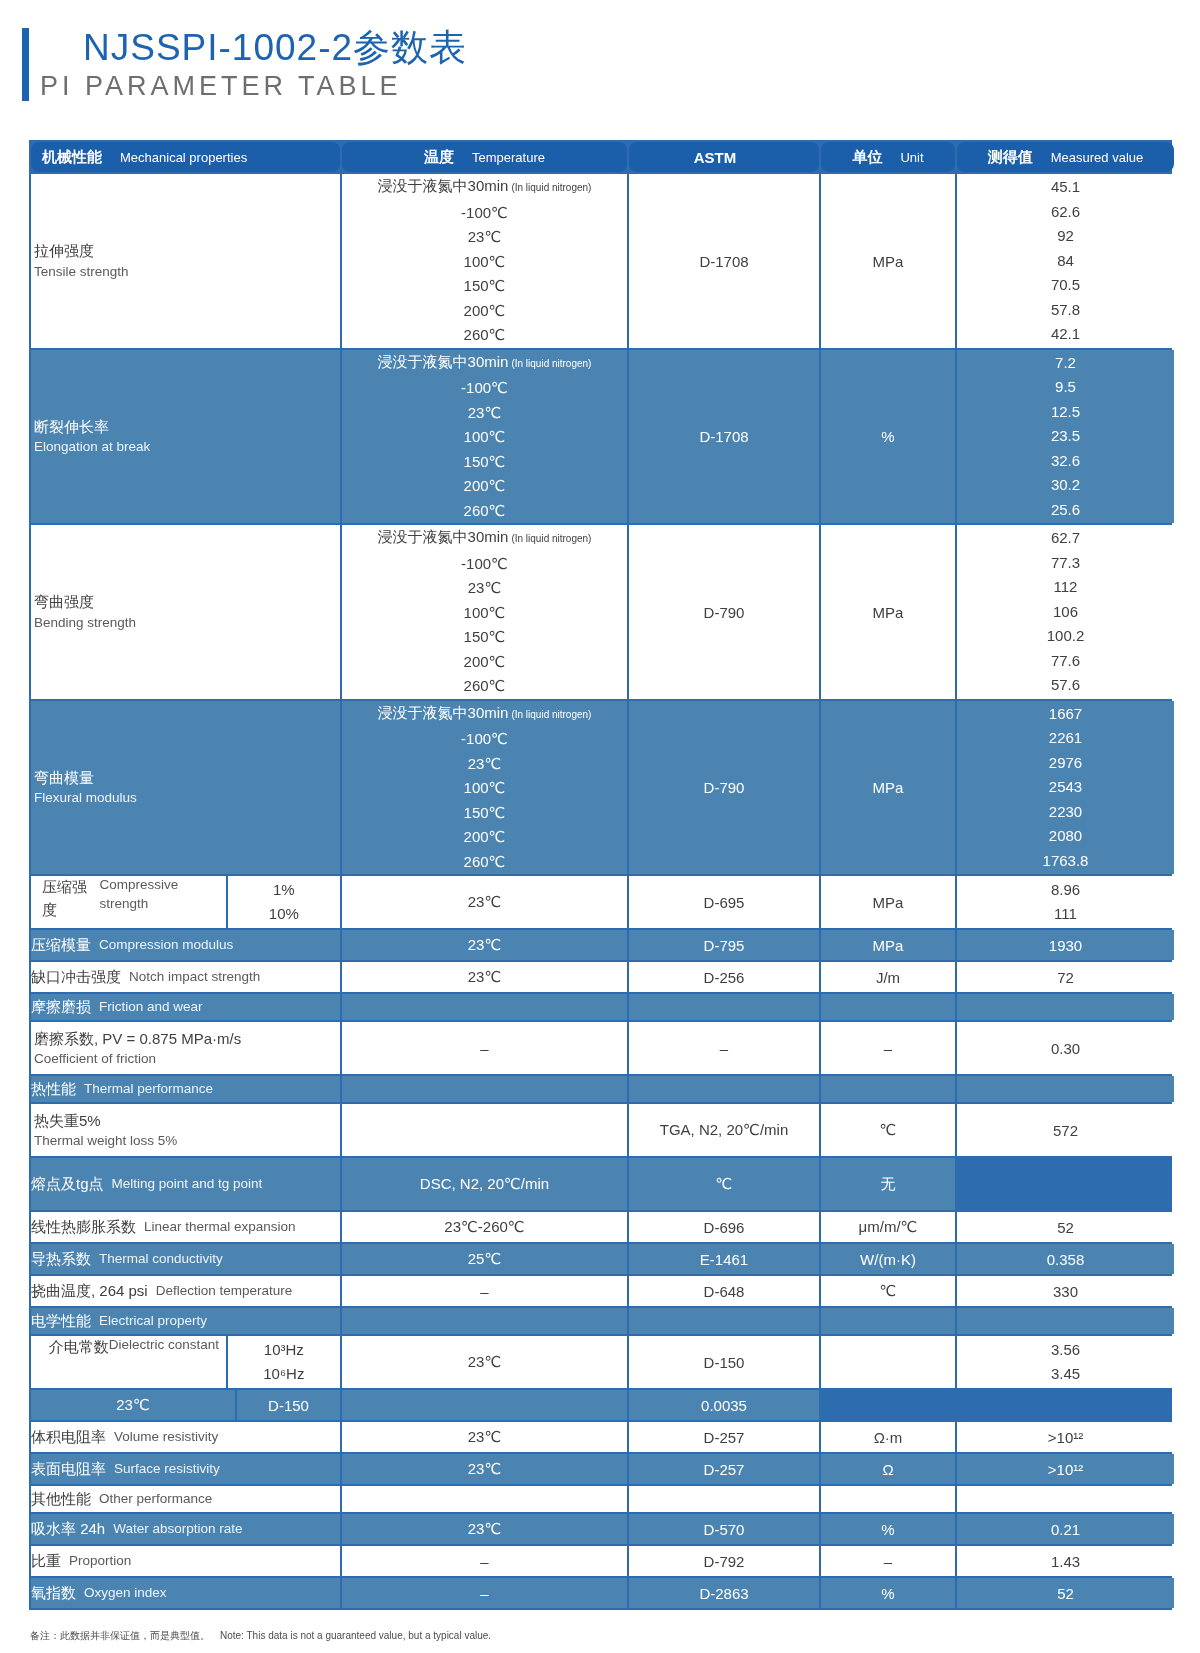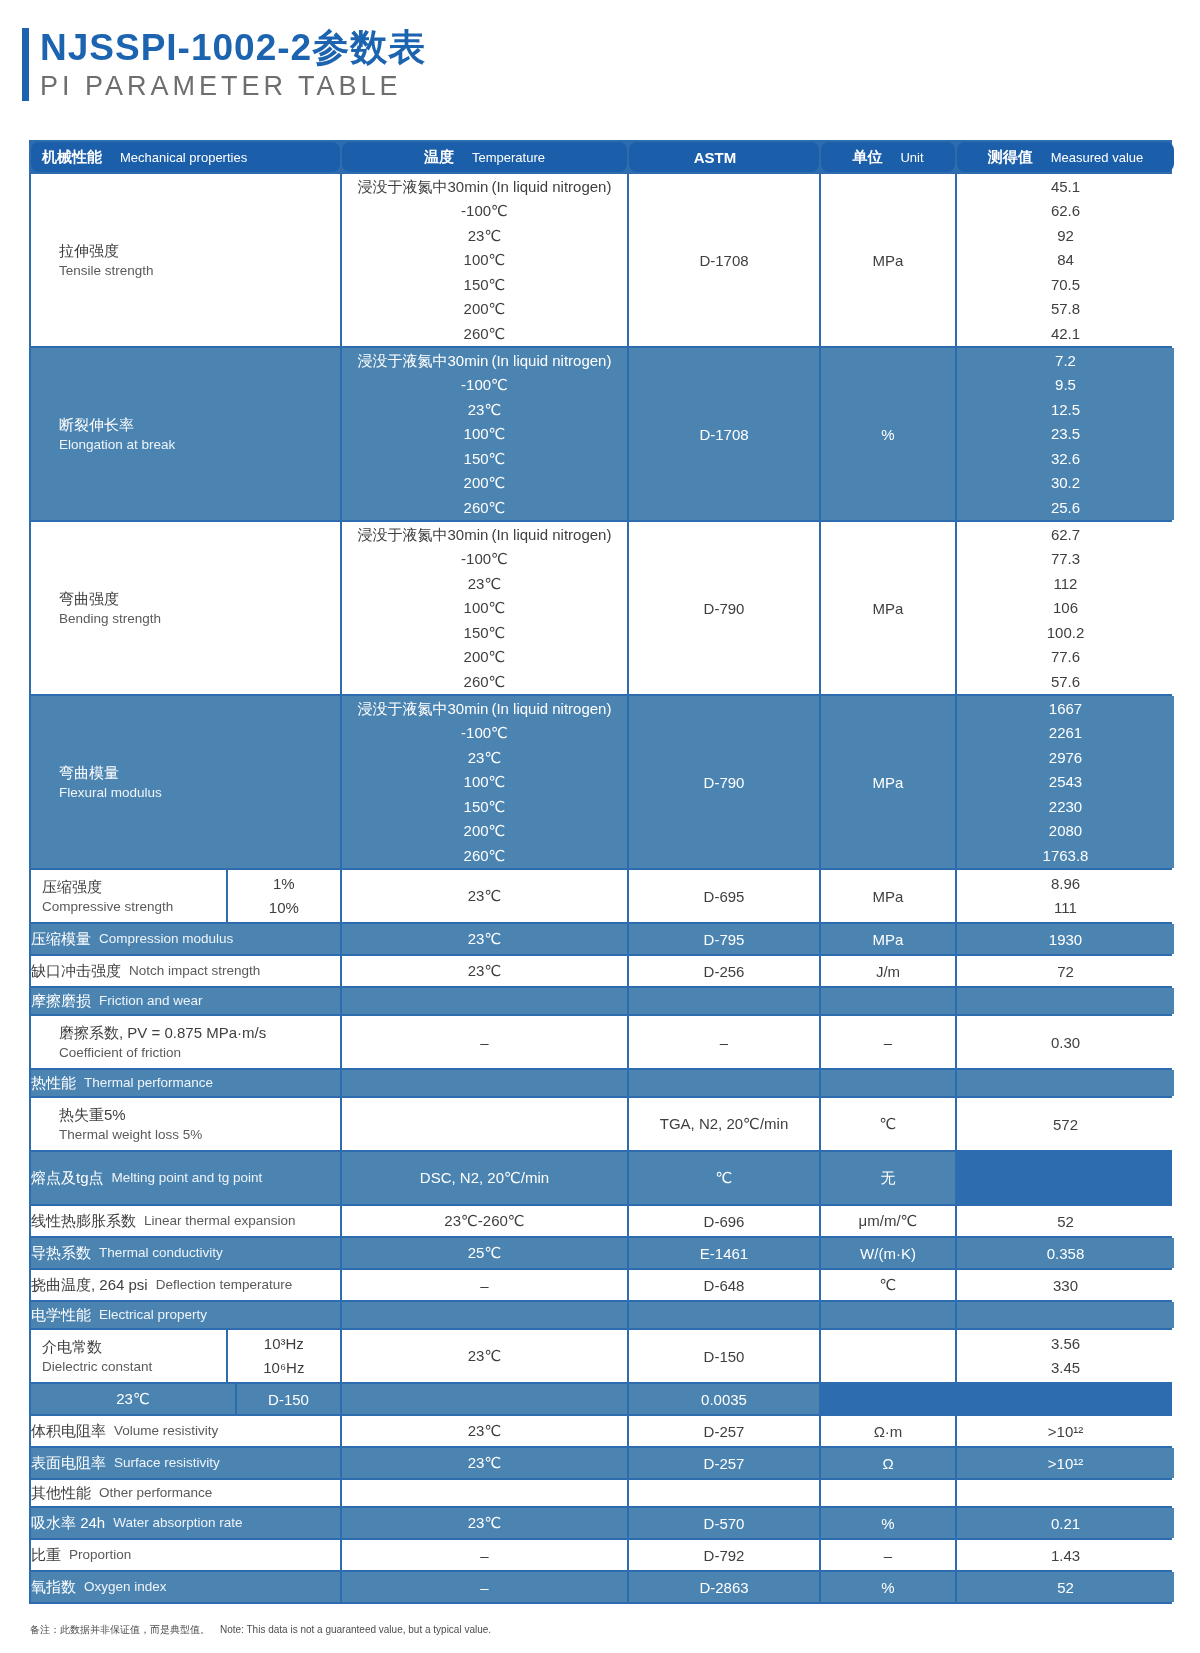--- a/index.html
+++ b/index.html
@@ -13,21 +13,21 @@
   *{box-sizing:border-box;margin:0;padding:0;}
   html,body{background:#fff;}
   body{
     width:1200px;height:1653px;position:relative;overflow:hidden;
     font-family:"Liberation Sans","DejaVu Sans",sans-serif;
     color:var(--text-dark);
   }
   
   .title-wrap{display:flex;align-items:stretch;margin:28px 0 0 22px;}
   .title-bar{width:7px;background:var(--title-blue);margin-right:11px;}
-  .title-main{font-size:37px;font-weight:bold;color:var(--title-blue);letter-spacing:1px;line-height:1.1;}
+  .title-main{font-size:37px;font-weight:normal;color:var(--title-blue);letter-spacing:1px;line-height:1.1;margin-left:43px;}
   .title-sub{font-size:27px;color:#6e6e6e;letter-spacing:4px;margin-top:3px;line-height:1.1;}
   
   .ptable{
     width:1143px;margin:39px 0 0 29px;
     background:var(--border-blue);
     padding:2px;
     display:flex;flex-direction:column;gap:2px;
   }
   .row{
     display:grid;
@@ -41,35 +41,35 @@
   .span2{grid-column:1 / 3;}
   
   .row.head{min-height:30px;}
   .row.head .c{background:var(--header-blue);color:#fff;align-items:center;}
   .hc{justify-content:center;gap:18px;border-radius:8px;}
   .hc.left{justify-content:flex-start;padding-left:11px;}
   .h-zh{font-size:15px;font-weight:bold;}
   .h-en{font-size:13px;font-weight:normal;}
   
   .mid{align-items:center;justify-content:center;font-size:15px;text-align:center;}
-  .prop{flex-direction:column;justify-content:center;padding-left:28px;}
+  .prop{flex-direction:column;justify-content:center;padding-left:3px;}
   .prop-zh{font-size:15px;line-height:1.5;}
   .prop-en{font-size:13.5px;line-height:1.4;color:var(--text-sub);}
   .row.blue .prop-en{color:#eef4f9;}
   .prop-inline{align-items:center;font-size:15px;gap:8px;}
   .prop-inline .prop-en{font-size:13.5px;}
   
   .r-multi{min-height:172px;}
   .stack{flex-direction:column;justify-content:center;text-align:center;font-size:15px;}
   .line{line-height:24.5px;white-space:nowrap;}
-  .note{font-size:15px;margin-left:3px;}
+  .note{font-size:10px;margin-left:3px;}
   
   .r-split{min-height:52px;}
   .split-cell{padding:0;display:grid;grid-template-columns:63% 1fr;}
-  .split-label{display:flex;flex-direction:column;justify-content:center;padding-left:11px;}
+  .split-label{display:flex;justify-content:center;padding-left:11px;}
   .split-subs{border-left:2px solid var(--border-blue);display:flex;flex-direction:column;justify-content:center;text-align:center;font-size:15px;}
   .split-subs .line{line-height:24px;}
   .vals2{flex-direction:column;justify-content:center;text-align:center;font-size:15px;}
   .vals2 .line{line-height:24px;}
   
   .r-simple{min-height:30px;}
   .r-tall{min-height:52px;}
   .r-stacked{min-height:52px;}
   .r-section{min-height:26px;}
   .r-section .c{align-items:center;}

